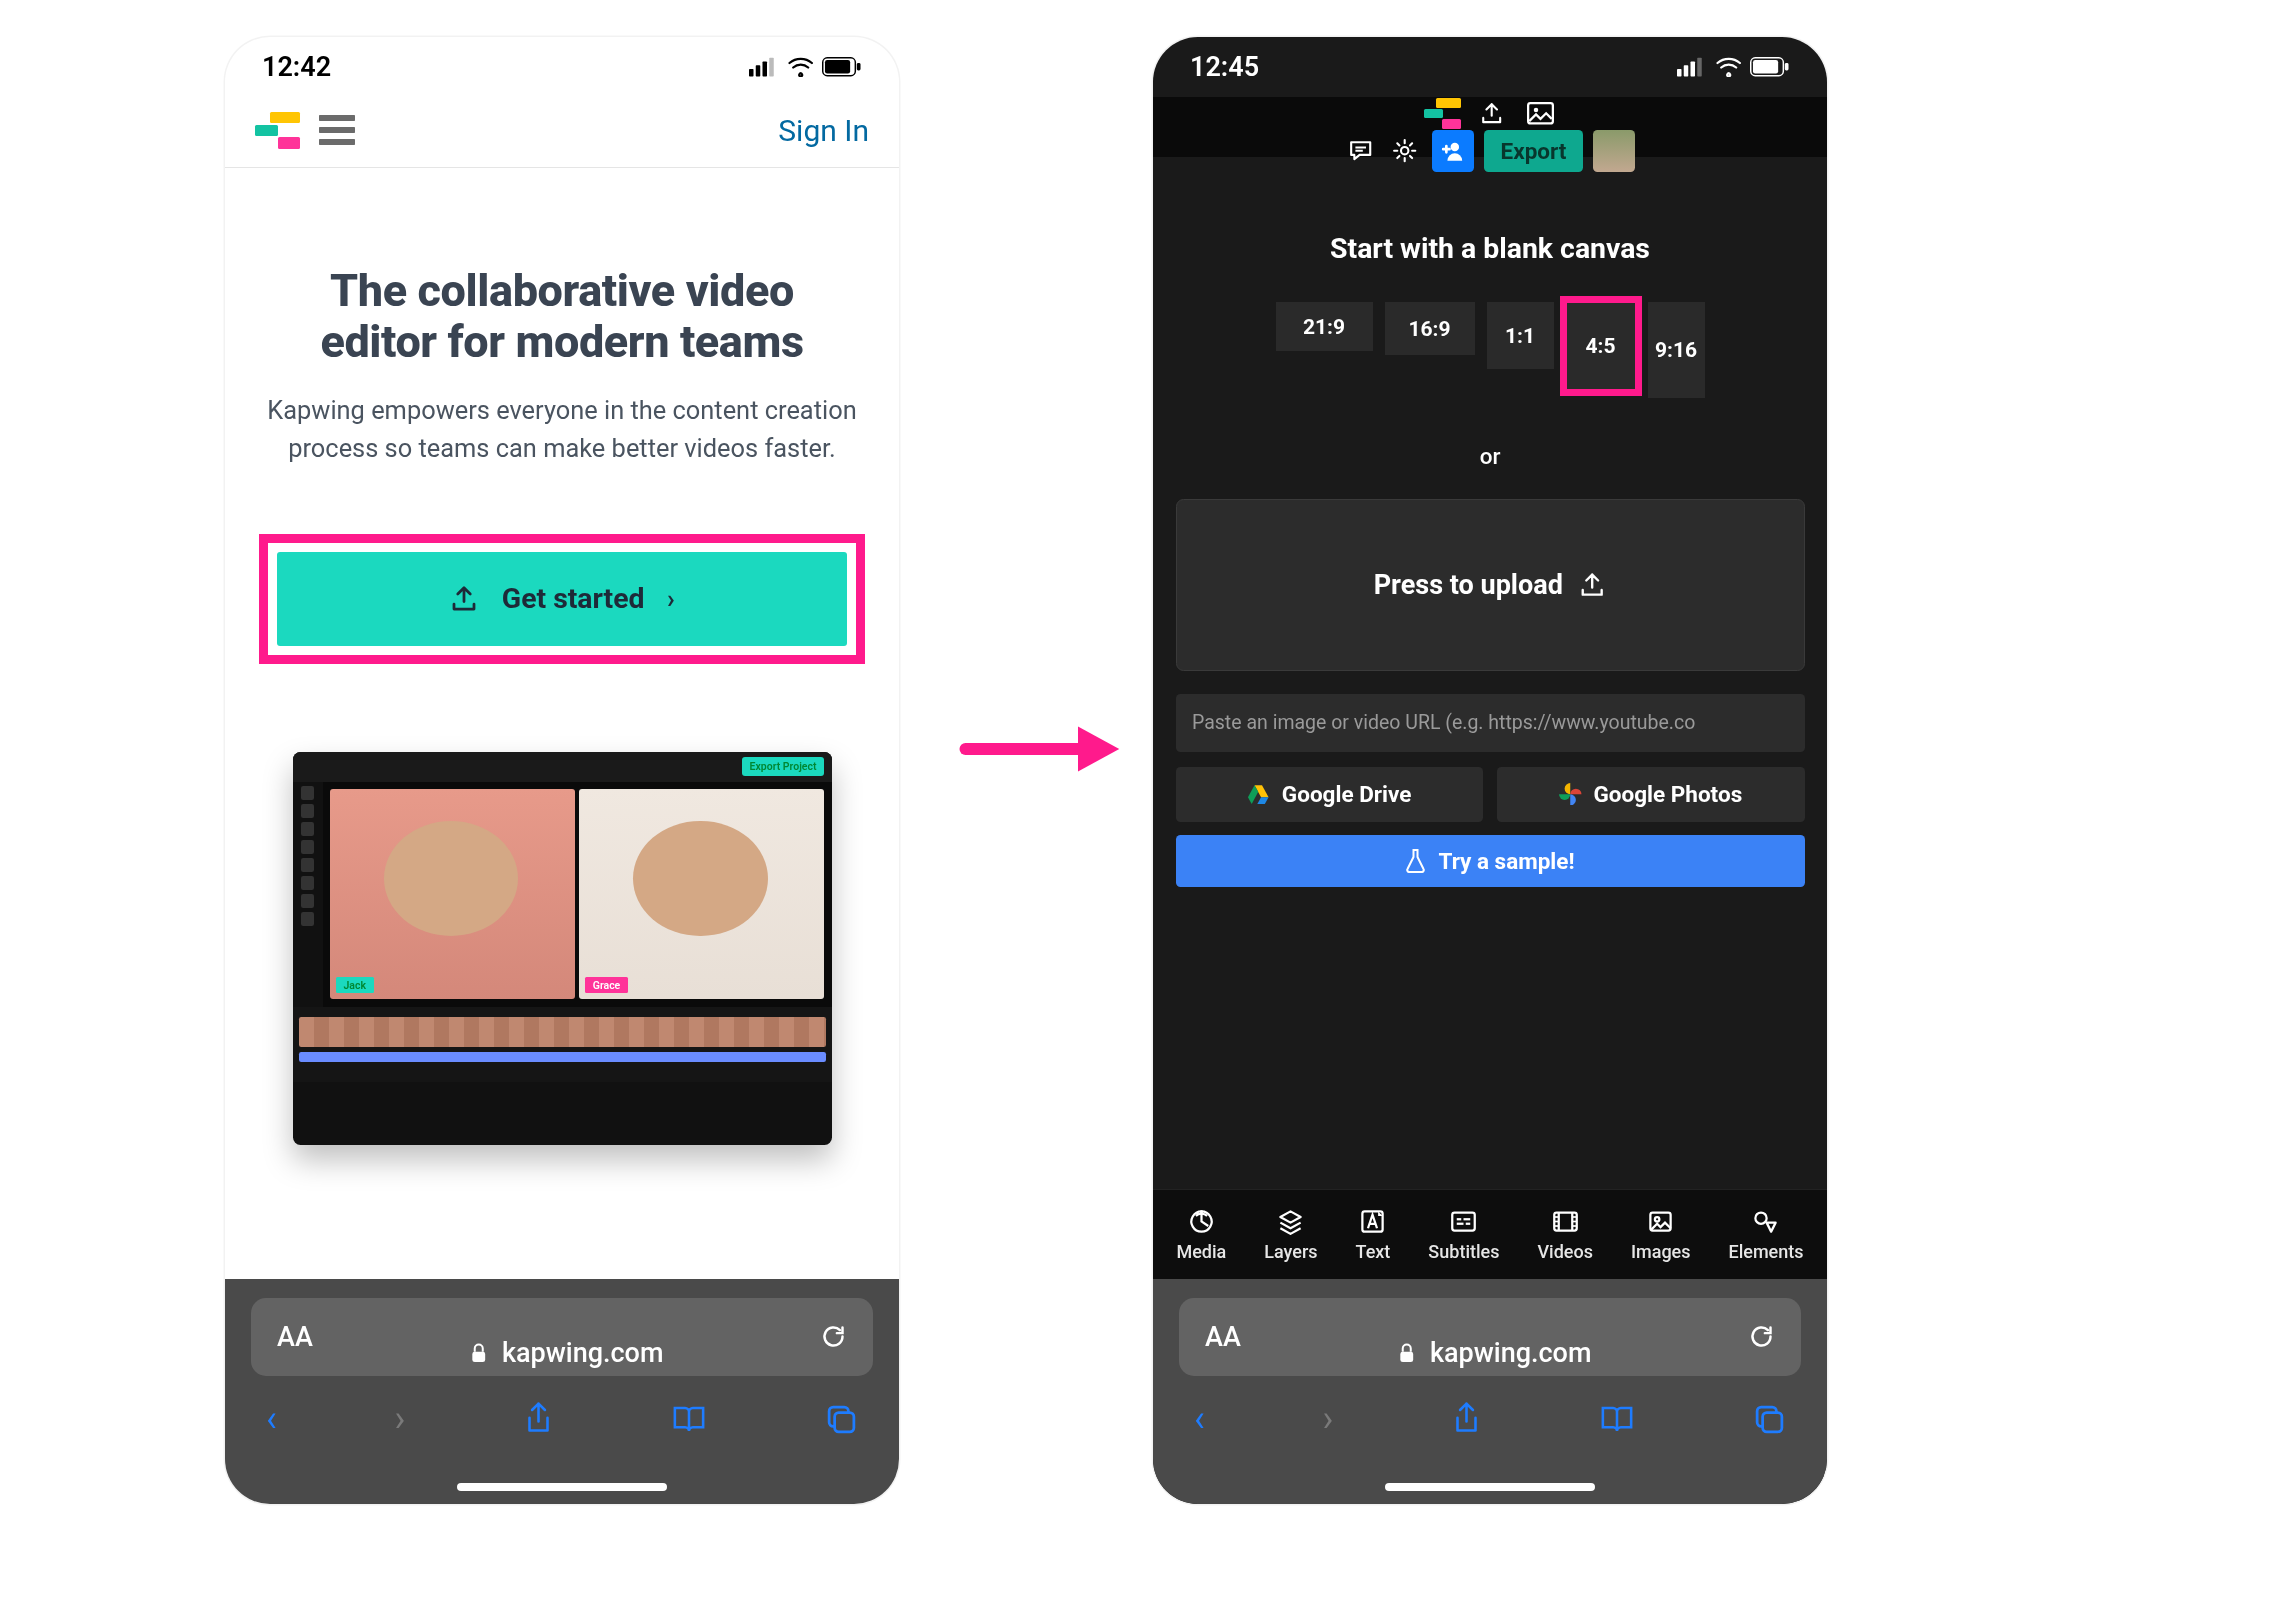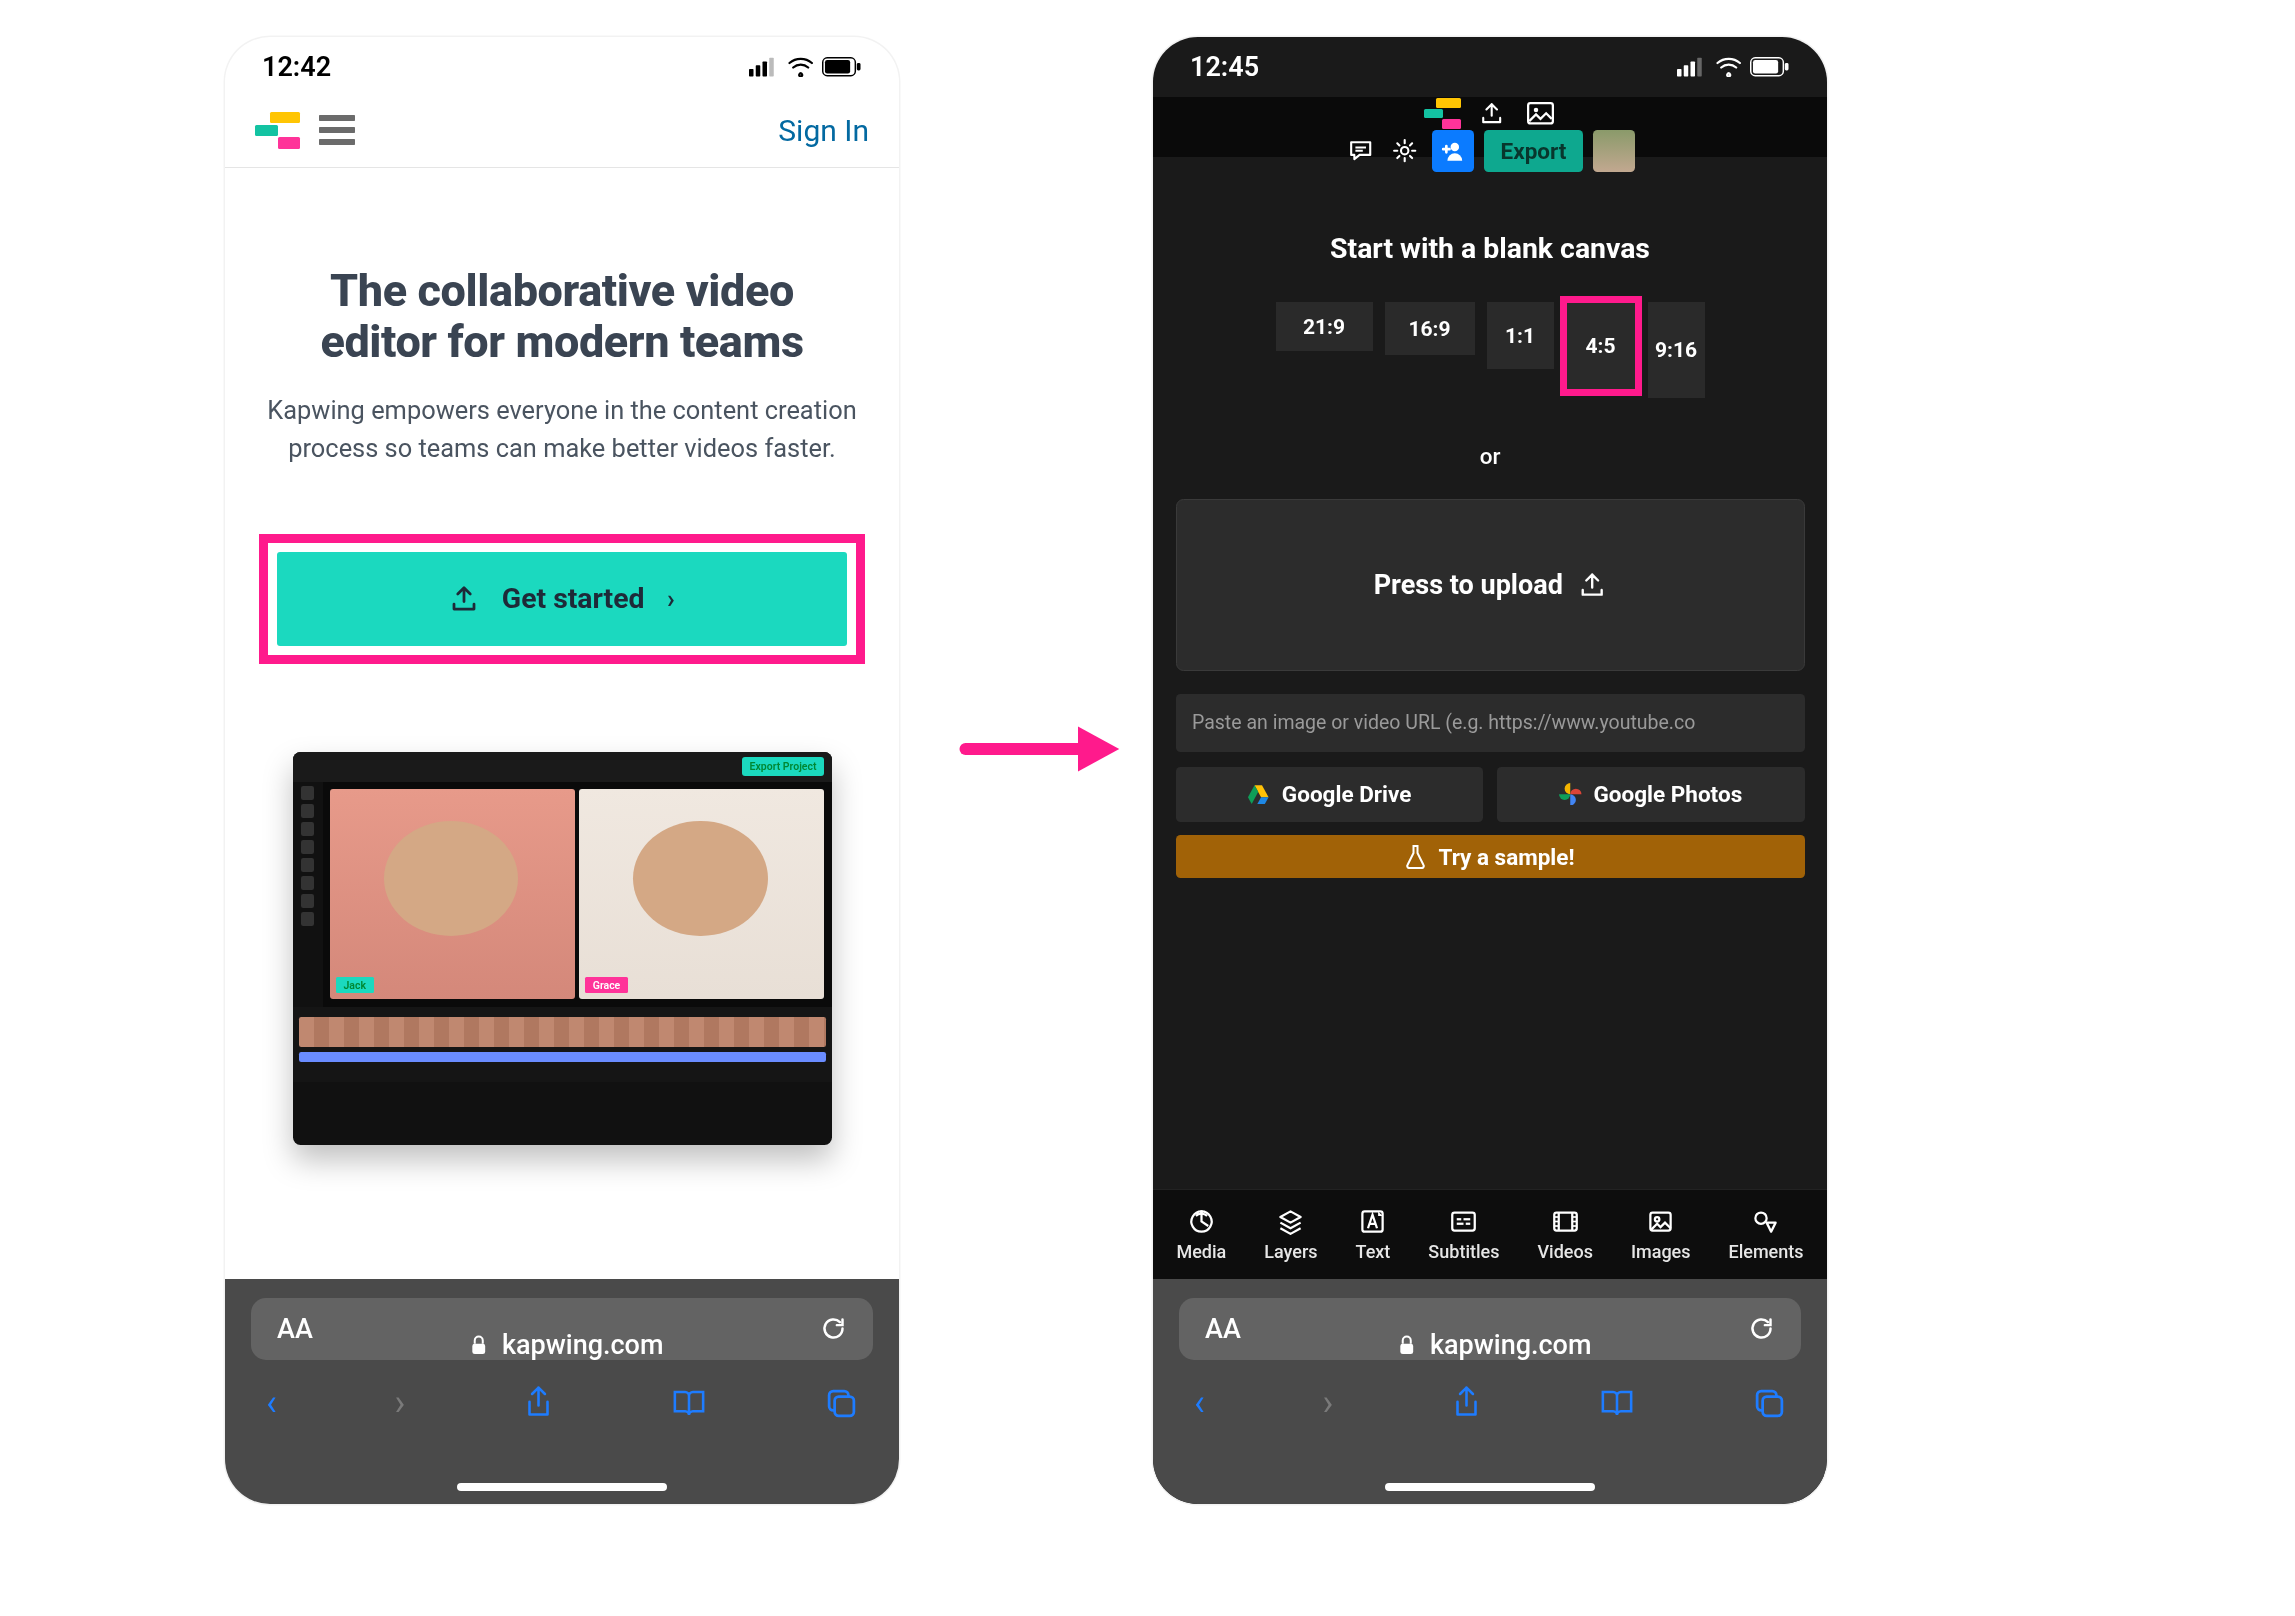--- a/index.html
+++ b/index.html
@@ -109,21 +109,21 @@
 
   
   .safari-bar {
     position:absolute;
     bottom:0; left:0; right:0;
     height:225px;
     background:#4a4a4a;
   }
   .url-pill {
     margin:18.7px 26px 0 26px;
-    height:62px;
+    height:78px;
     background:#636363;
     border-radius:15px;
     display:flex;
     align-items:center;
     justify-content:space-between;
     padding:0 26px;
     color:#fff;
     font-size:27px;
   }
   .url-center { display:flex; align-items:center; gap:13px; font-weight:500;margin-top:33px;}
@@ -185,21 +185,21 @@
     display:flex;
     align-items:center;
     padding:0 16.5px;
     color:#9a9a9a;
     font-size:19.5px;
     white-space:nowrap;
     overflow:hidden;
   }
   .src-row { display:flex; gap:13.5px; margin-top:15px;}
   .src-btn { flex:1; height:55px; background:#2c2c2c; border-radius:4.5px; display:flex;align-items:center;justify-content:center; gap:12px; font-weight:700; font-size:22.5px; color:#fff;}
-  .sample-btn { margin-top:13.5px; height:43px; background:#a16207; border-radius:4.5px; display:flex;align-items:center;justify-content:center; gap:12px; font-weight:700; font-size:22.5px;}
+  .sample-btn { margin-top:13.5px; height:52px; background:#3b82f6; border-radius:4.5px; display:flex;align-items:center;justify-content:center; gap:12px; font-weight:700; font-size:22.5px;}
 
   .r-tabs {
     position:absolute;
     bottom:225px; left:0; right:0;
     height:90px;
     background:#0d0d0d;
     border-top:0.7px solid #222;
     display:flex;
     justify-content:space-around;
     align-items:center;

